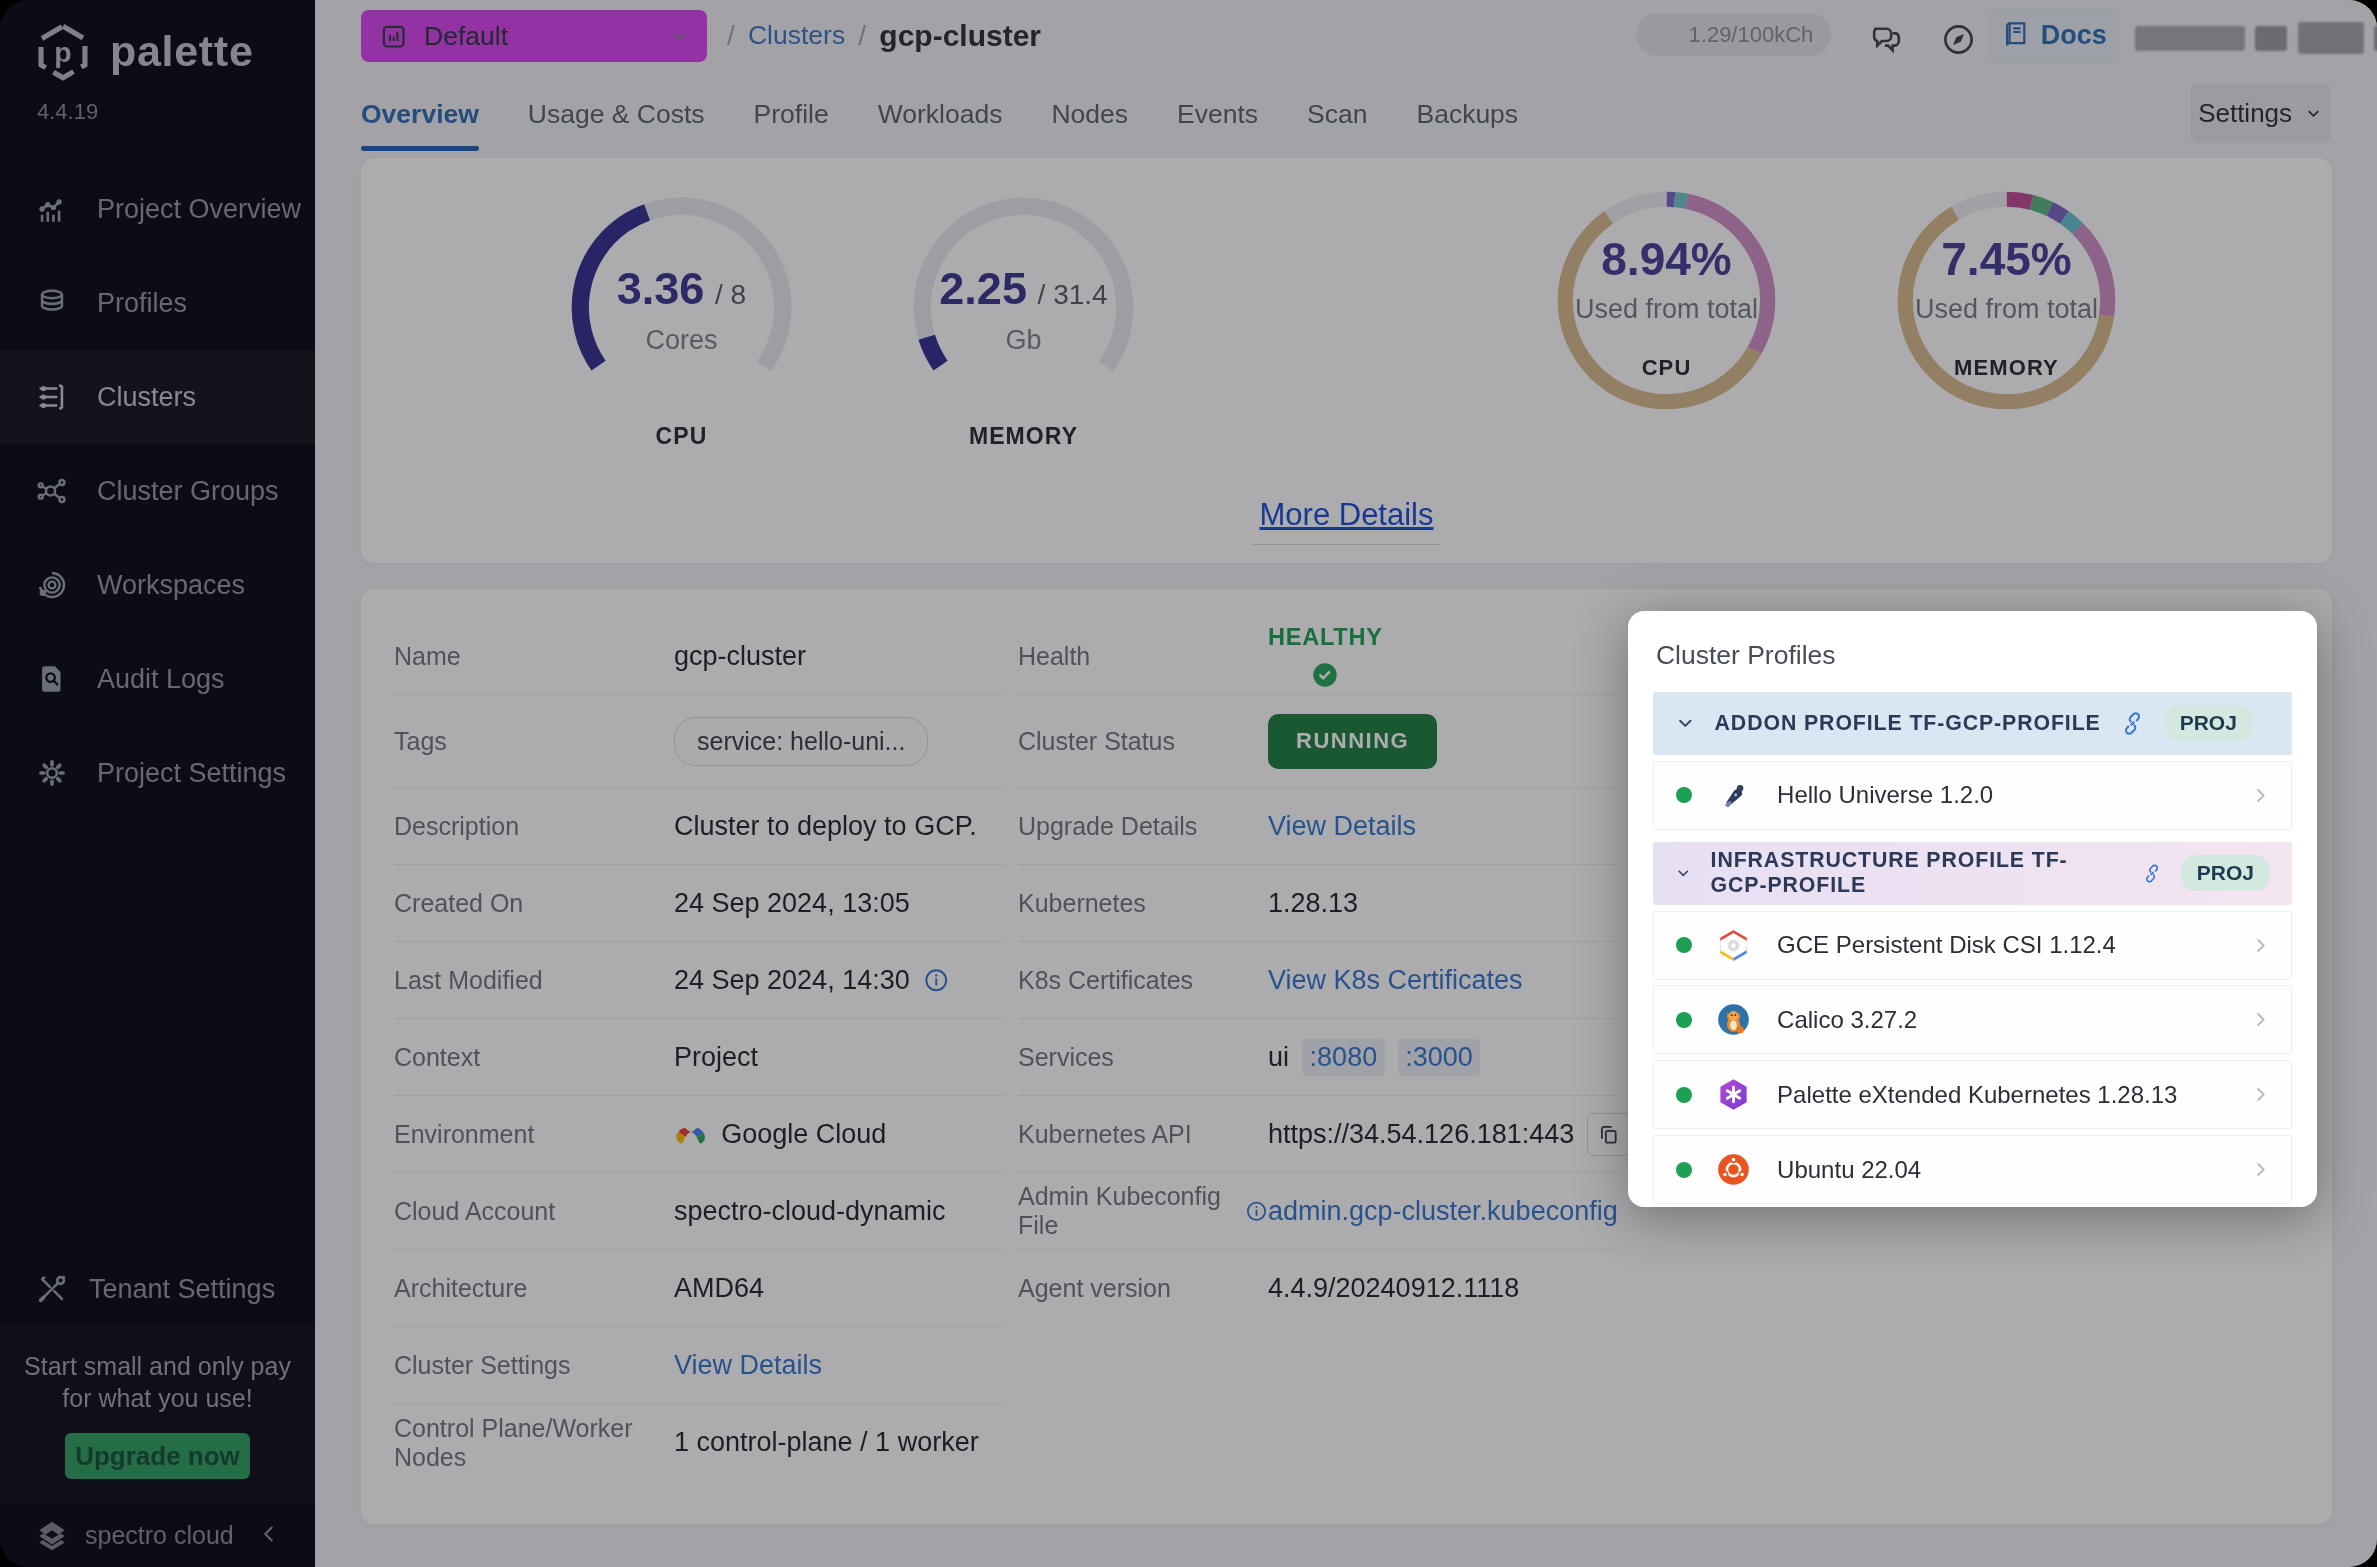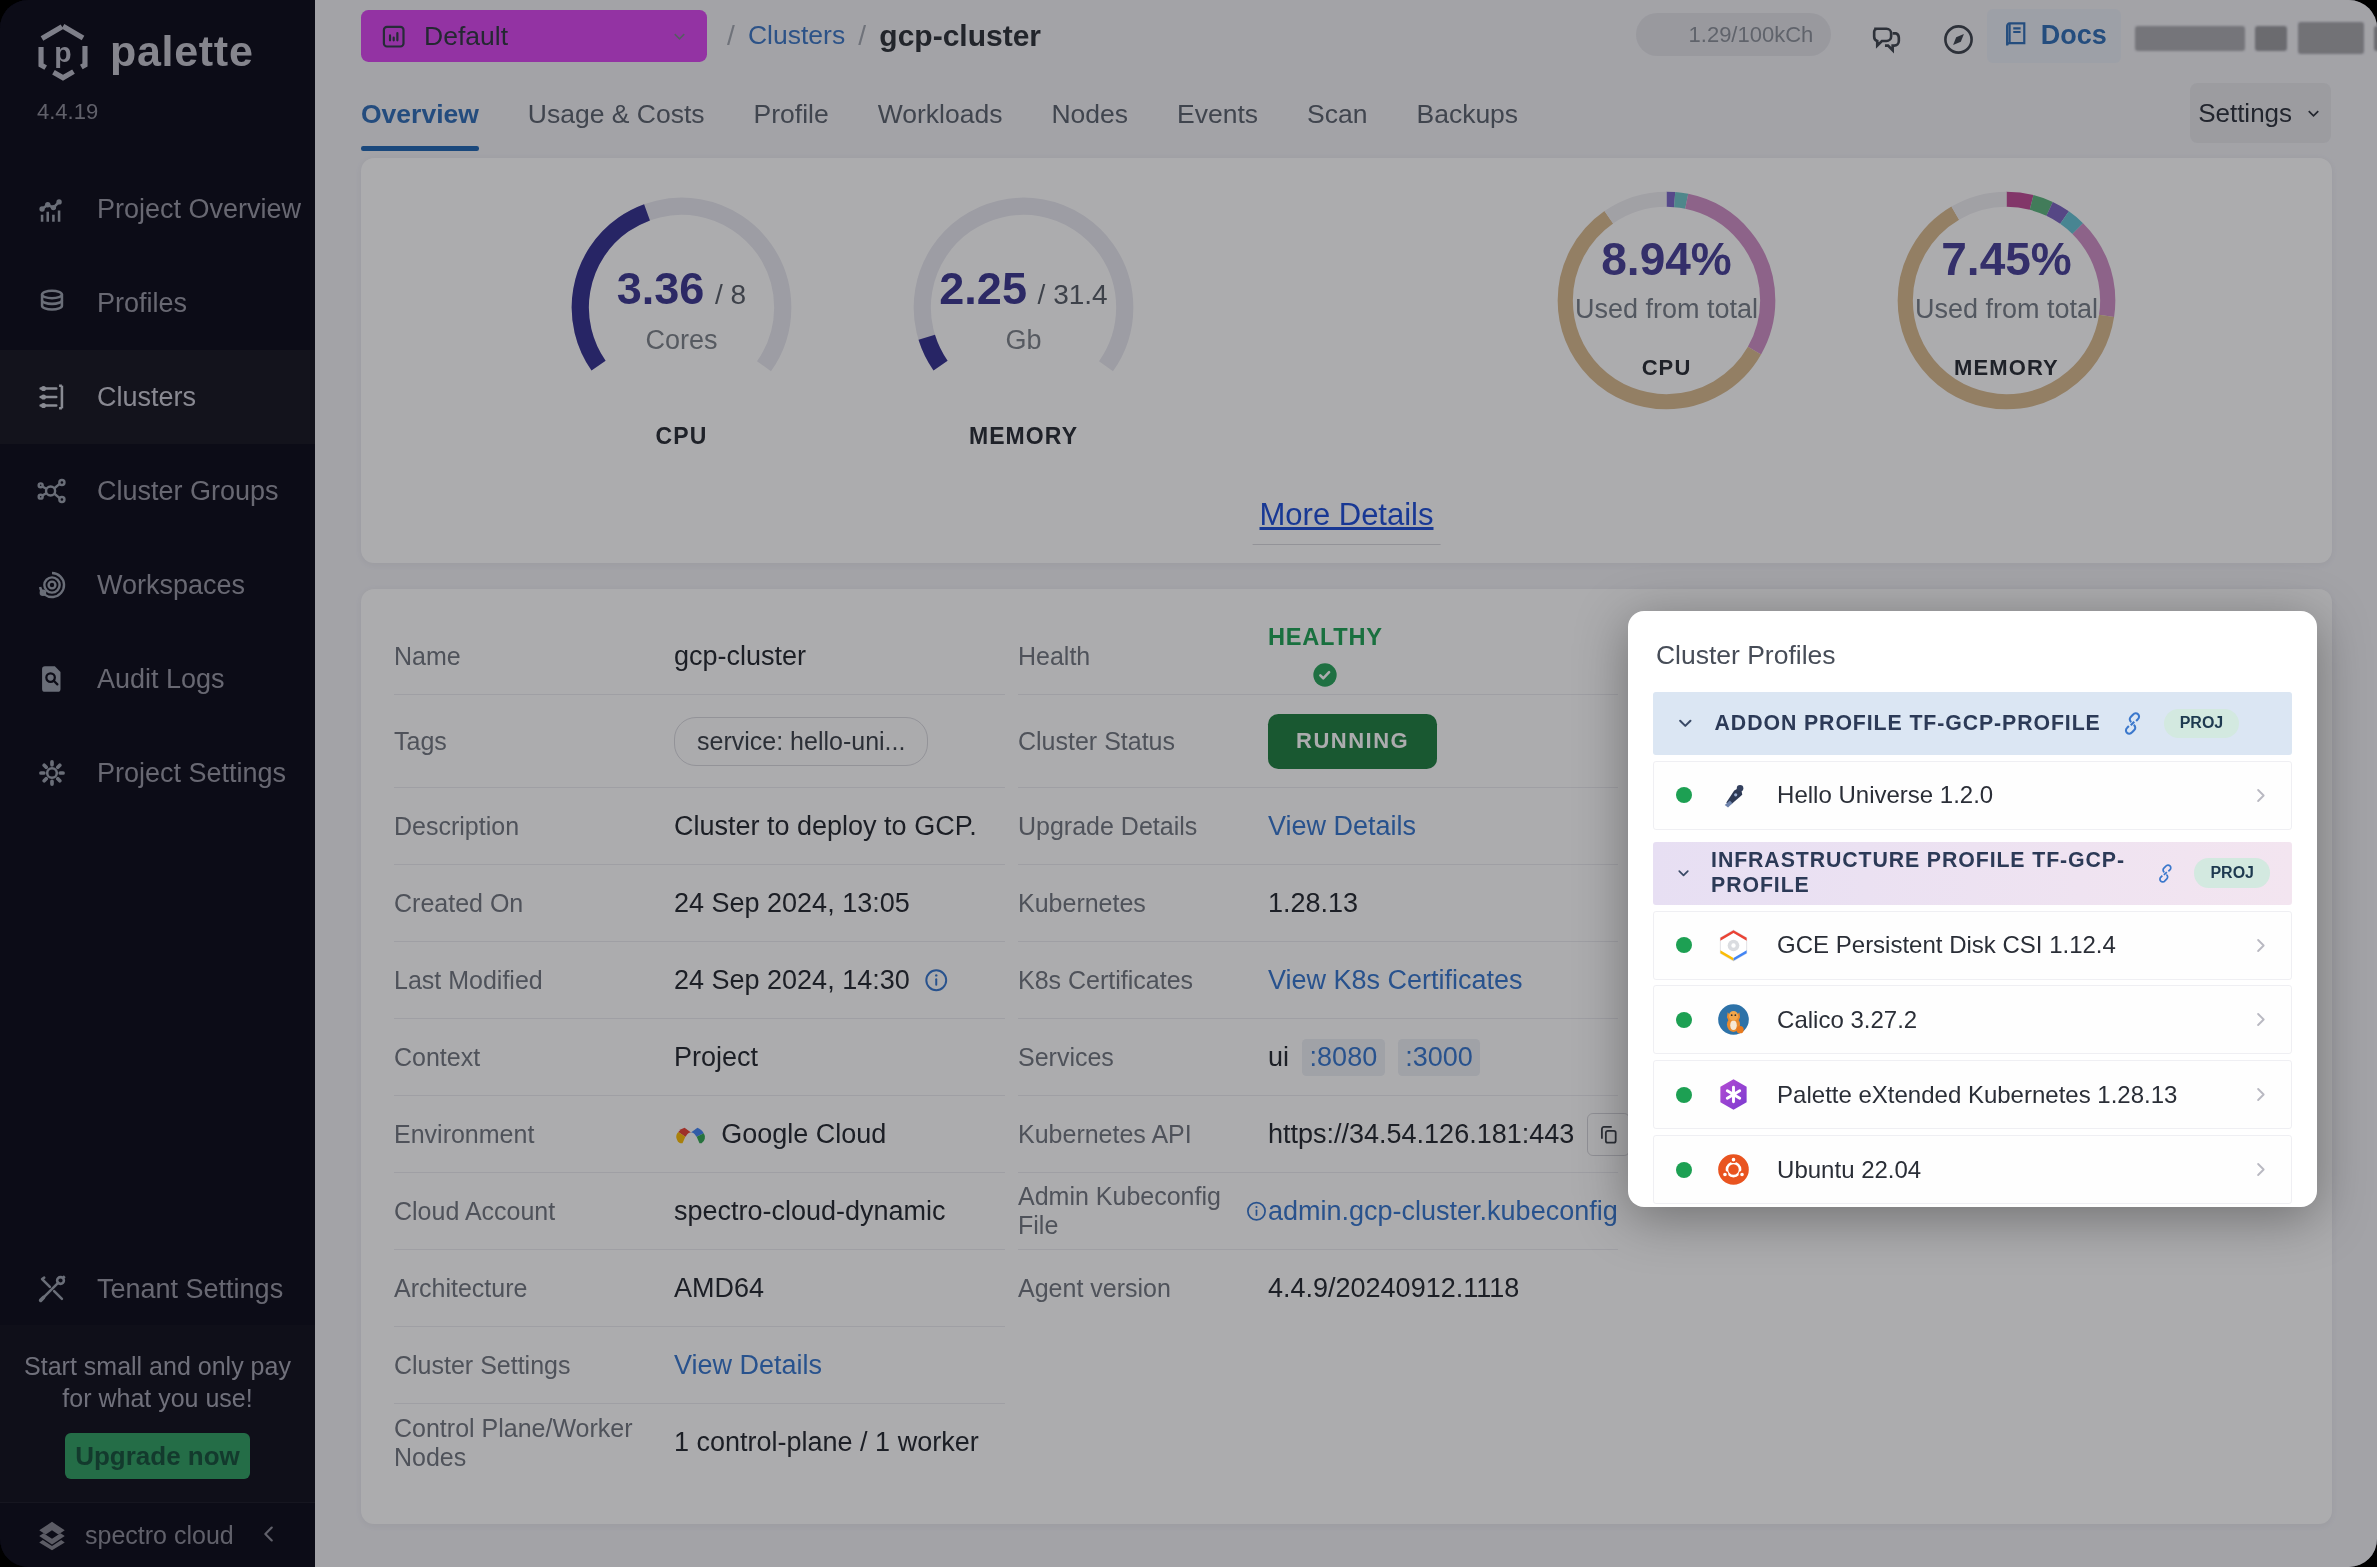--- a/index.html
+++ b/index.html
@@ -11,21 +11,21 @@
   .brand-row { position:absolute; left:32px; top:20.6px; display:flex; align-items:center; gap:16px; }
   .brand-row svg { width:62px; height:62px; }
   .brand-name { font-size:43px; font-weight:600; color:#c3c3cd; letter-spacing:0.7px; }
   .version { position:absolute; left:37px; top:99px; font-size:22px; color:#8b8b97; }
   .nav { position:absolute; left:0; top:162px; width:100%; }
   .nav-item { height:94px; display:flex; align-items:center; padding-left:35px; gap:28px; cursor:pointer; }
   .nav-item svg { width:34px; height:34px; flex:0 0 34px; }
   .nav-item .lbl { font-size:27px; color:#9797a4; }
   .nav-item.active { background:#15151f; }
   .nav-item.active .lbl { color:#c9c9d4; }
-  .tenant-row { position:absolute; left:0; top:1242px; width:100%; height:94px; display:flex; align-items:center; padding-left:35px; gap:28px; cursor:pointer; }
+  .tenant-row { position:absolute; left:0; top:1242px; width:100%; height:94px; display:flex; align-items:center; padding-left:35px; gap:20px; cursor:pointer; }
   .tenant-row svg { width:34px; height:34px; }
   .tenant-row .lbl { font-size:27px; color:#9797a4; }
   .promo { position:absolute; left:0; top:1325px; width:100%; height:177px; background:#0e0e1b; text-align:center; }
   .promo-text { margin-top:25px; font-size:25px; line-height:32px; color:#a3a4b1; }
   .upgrade-btn { display:inline-block; margin-top:19px; width:185px; height:46px; line-height:46px; background:#2f9e62; border-radius:5.9px; font-size:26px; font-weight:700; color:#15503a; cursor:pointer; }
   .side-footer { position:absolute; left:0; top:1502px; width:100%; height:66px; border-top:0.7px solid #191926; display:flex; align-items:center; padding-left:35px; gap:16px; }
   .side-footer svg.logo { width:34px; height:34px; }
   .side-footer .lbl { font-size:25px; color:#8b8b97; }
   .collapse { position:absolute; right:35px; }
   .collapse svg { width:22px; height:22px; }
@@ -103,21 +103,21 @@
   
   .overlay { position:absolute; inset:0; background:rgba(17,17,23,.35); z-index:50; }
   .profiles-panel { position:absolute; left:1628px; top:611px; width:689px; height:596px; background:#fff; border-radius:16px; box-shadow:0 10.3px 52px rgba(0,0,0,.35); z-index:60; padding:25px; }
   .pp-title { font-size:26.5px; color:#474d58; margin:4.4px 0 20.6px 2.9px; }
   .pp-header { height:63px; border-radius:2.9px; display:flex; align-items:center; gap:19px; padding:0 22px; cursor:pointer; }
   .pp-header.addon { background:#dbe6f3; }
   .pp-header.infra { background:linear-gradient(90deg,#e7dff3,#f3e5f0); margin-top:11.8px; }
   .pp-header svg.chev { width:20.6px; height:20.6px; }
   .pp-header .htxt { font-size:21.3px; font-weight:700; color:#2c3a57; letter-spacing:0.9px; }
   .pp-header svg.chain { width:25px; height:25px; }
-  .proj-badge { background:#d3e9e0; border-radius:14.7px; padding:5.9px 16px; font-size:16px; font-weight:700; color:#1e3a50; }
+  .proj-badge { background:#d3e9e0; border-radius:14.7px; padding:5.9px 16px; font-size:21px; font-weight:700; color:#1e3a50; }
   .pack-row { height:69px; border:0.7px solid #efeff3; border-radius:2.9px; margin-top:5.9px; display:flex; align-items:center; padding:0 20.6px 0 22px; background:#fefefe; cursor:pointer; }
   .pack-dot { width:16px; height:16px; border-radius:50%; background:#1da053; flex:0 0 16px; }
   .pack-icon { width:35px; height:35px; margin-left:23.6px; flex:0 0 35px; }
   .pack-icon svg { width:35px; height:35px; }
   .pack-name { font-size:24px; color:#2a2e37; margin-left:26.5px; }
   .pack-chev { margin-left:auto; width:19px; height:19px; }
 </style>
 </head>
 <body>
 

